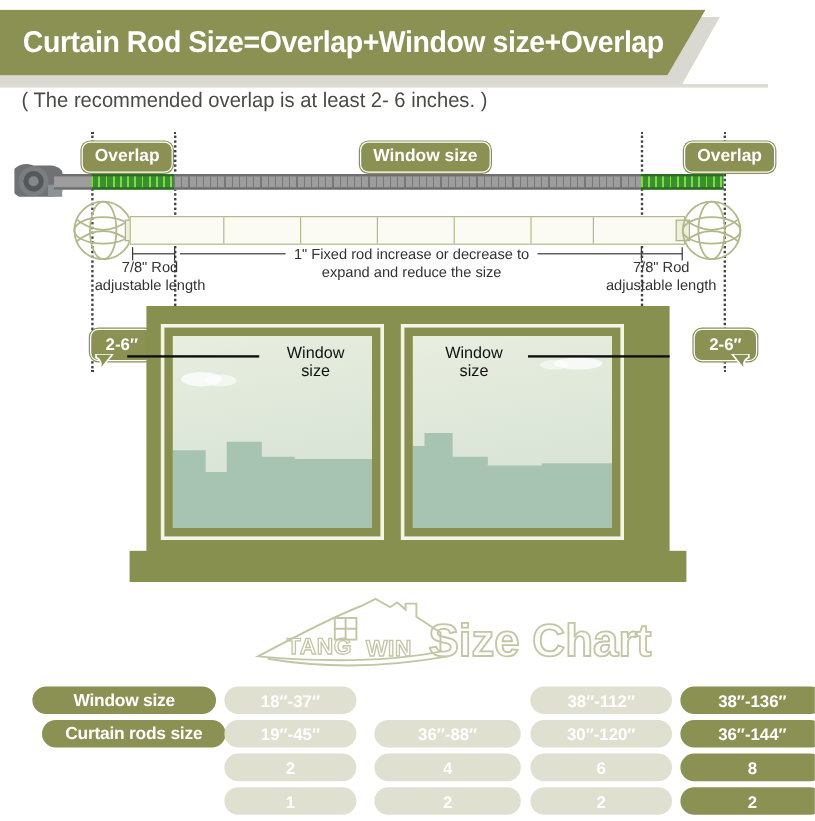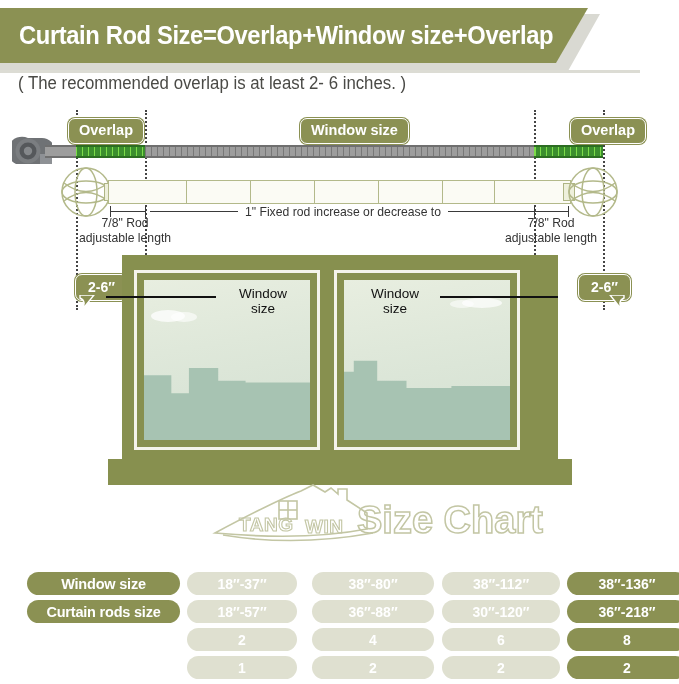--- a/index.html
+++ b/index.html
@@ -143,21 +143,21 @@
     background:#87904f;
   }
   .win-dim-line{ position:absolute; background:#111; height:1.6px; }
   .win-dim-label{
     position:absolute; font-size:13.5px; color:#111; line-height:1.12;
     text-align:center; white-space:nowrap;
   }
   .arrow-out{ position:absolute; width:0; height:0; }
 
   
-  #logo-block{ position:absolute; left:205px; top:483px; width:340px; height:62px; }
+  #logo-block{ position:absolute; left:205px; top:497px; width:340px; height:62px; }
 
   
   #size-table{
     position:absolute; left:27px; top:572px; width:625px; height:104px;
   }
   .trow{ position:absolute; left:0; width:100%; height:23px; }
   .cell{
     position:absolute; height:23px; border-radius:11.5px;
     display:flex; align-items:center; justify-content:center;
     color:#ffffff; white-space:nowrap;
@@ -267,20 +267,21 @@
   <div class="dim-cap" style="left:110px; top:96px;"></div>
   <div class="dim-cap" style="left:145px; top:96px;"></div>
   <div class="dim-text" style="left:60px; top:106px; width:130px;">
     <div>7/8"  Rod</div>
     <div>adjustable length</div>
   </div>
 
   <div class="dim-line" style="left:150px; top:101px; width:88px;"></div>
   <div class="dim-text" style="left:243px; top:95px; width:200px;">
     <div>1" Fixed rod  increase or decrease to</div>
+    <div>expand and reduce the size</div>
   </div>
   <div class="dim-line" style="left:448px; top:101px; width:86px;"></div>
 
   <div class="dim-cap" style="left:534px; top:96px;"></div>
   <div class="dim-cap" style="left:568px; top:96px;"></div>
   <div class="dim-line" style="left:534px; top:101px; width:35px;"></div>
   <div class="dim-text" style="left:486px; top:106px; width:130px;">
     <div>7/8"  Rod</div>
     <div>adjustable length</div>
   </div>
@@ -375,46 +376,43 @@
 
 <div id="size-table">
 
   <div class="trow" style="top:0;">
     <div class="cell cell-label" style="left:0; width:153px;">
       <span>Window size</span>
     </div>
     <div class="cell cell-val" style="left:160px; width:110px;">
       <span>18″-37″</span>
     </div>
-    <div class="cell cell-val" style="left:285px; width:122px;">
-      <span>38″-80″</span>
-    </div>
     <div class="cell cell-val" style="left:415px; width:118px;">
       <span>38″-112″</span>
     </div>
     <div class="cell cell-hl" style="left:540px; width:120px;">
       <span>38″-136″</span>
     </div>
   </div>
 
   <div class="trow" style="top:28px;">
-    <div class="cell cell-label" style="left:0; width:153px;">
+    <div class="cell cell-label" style="left:8px; width:153px;">
       <span>Curtain rods size</span>
     </div>
     <div class="cell cell-val" style="left:160px; width:110px;">
-      <span>18″-57″</span>
+      <span>19″-45″</span>
     </div>
     <div class="cell cell-val" style="left:285px; width:122px;">
       <span>36″-88″</span>
     </div>
     <div class="cell cell-val" style="left:415px; width:118px;">
       <span>30″-120″</span>
     </div>
     <div class="cell cell-hl" style="left:540px; width:120px;">
-      <span>36″-218″</span>
+      <span>36″-144″</span>
     </div>
   </div>
 
   <div class="trow" style="top:56px;">
     <div class="cell cell-val" style="left:160px; width:110px;">
       <span>2</span>
     </div>
     <div class="cell cell-val" style="left:285px; width:122px;">
       <span>4</span>
     </div>

